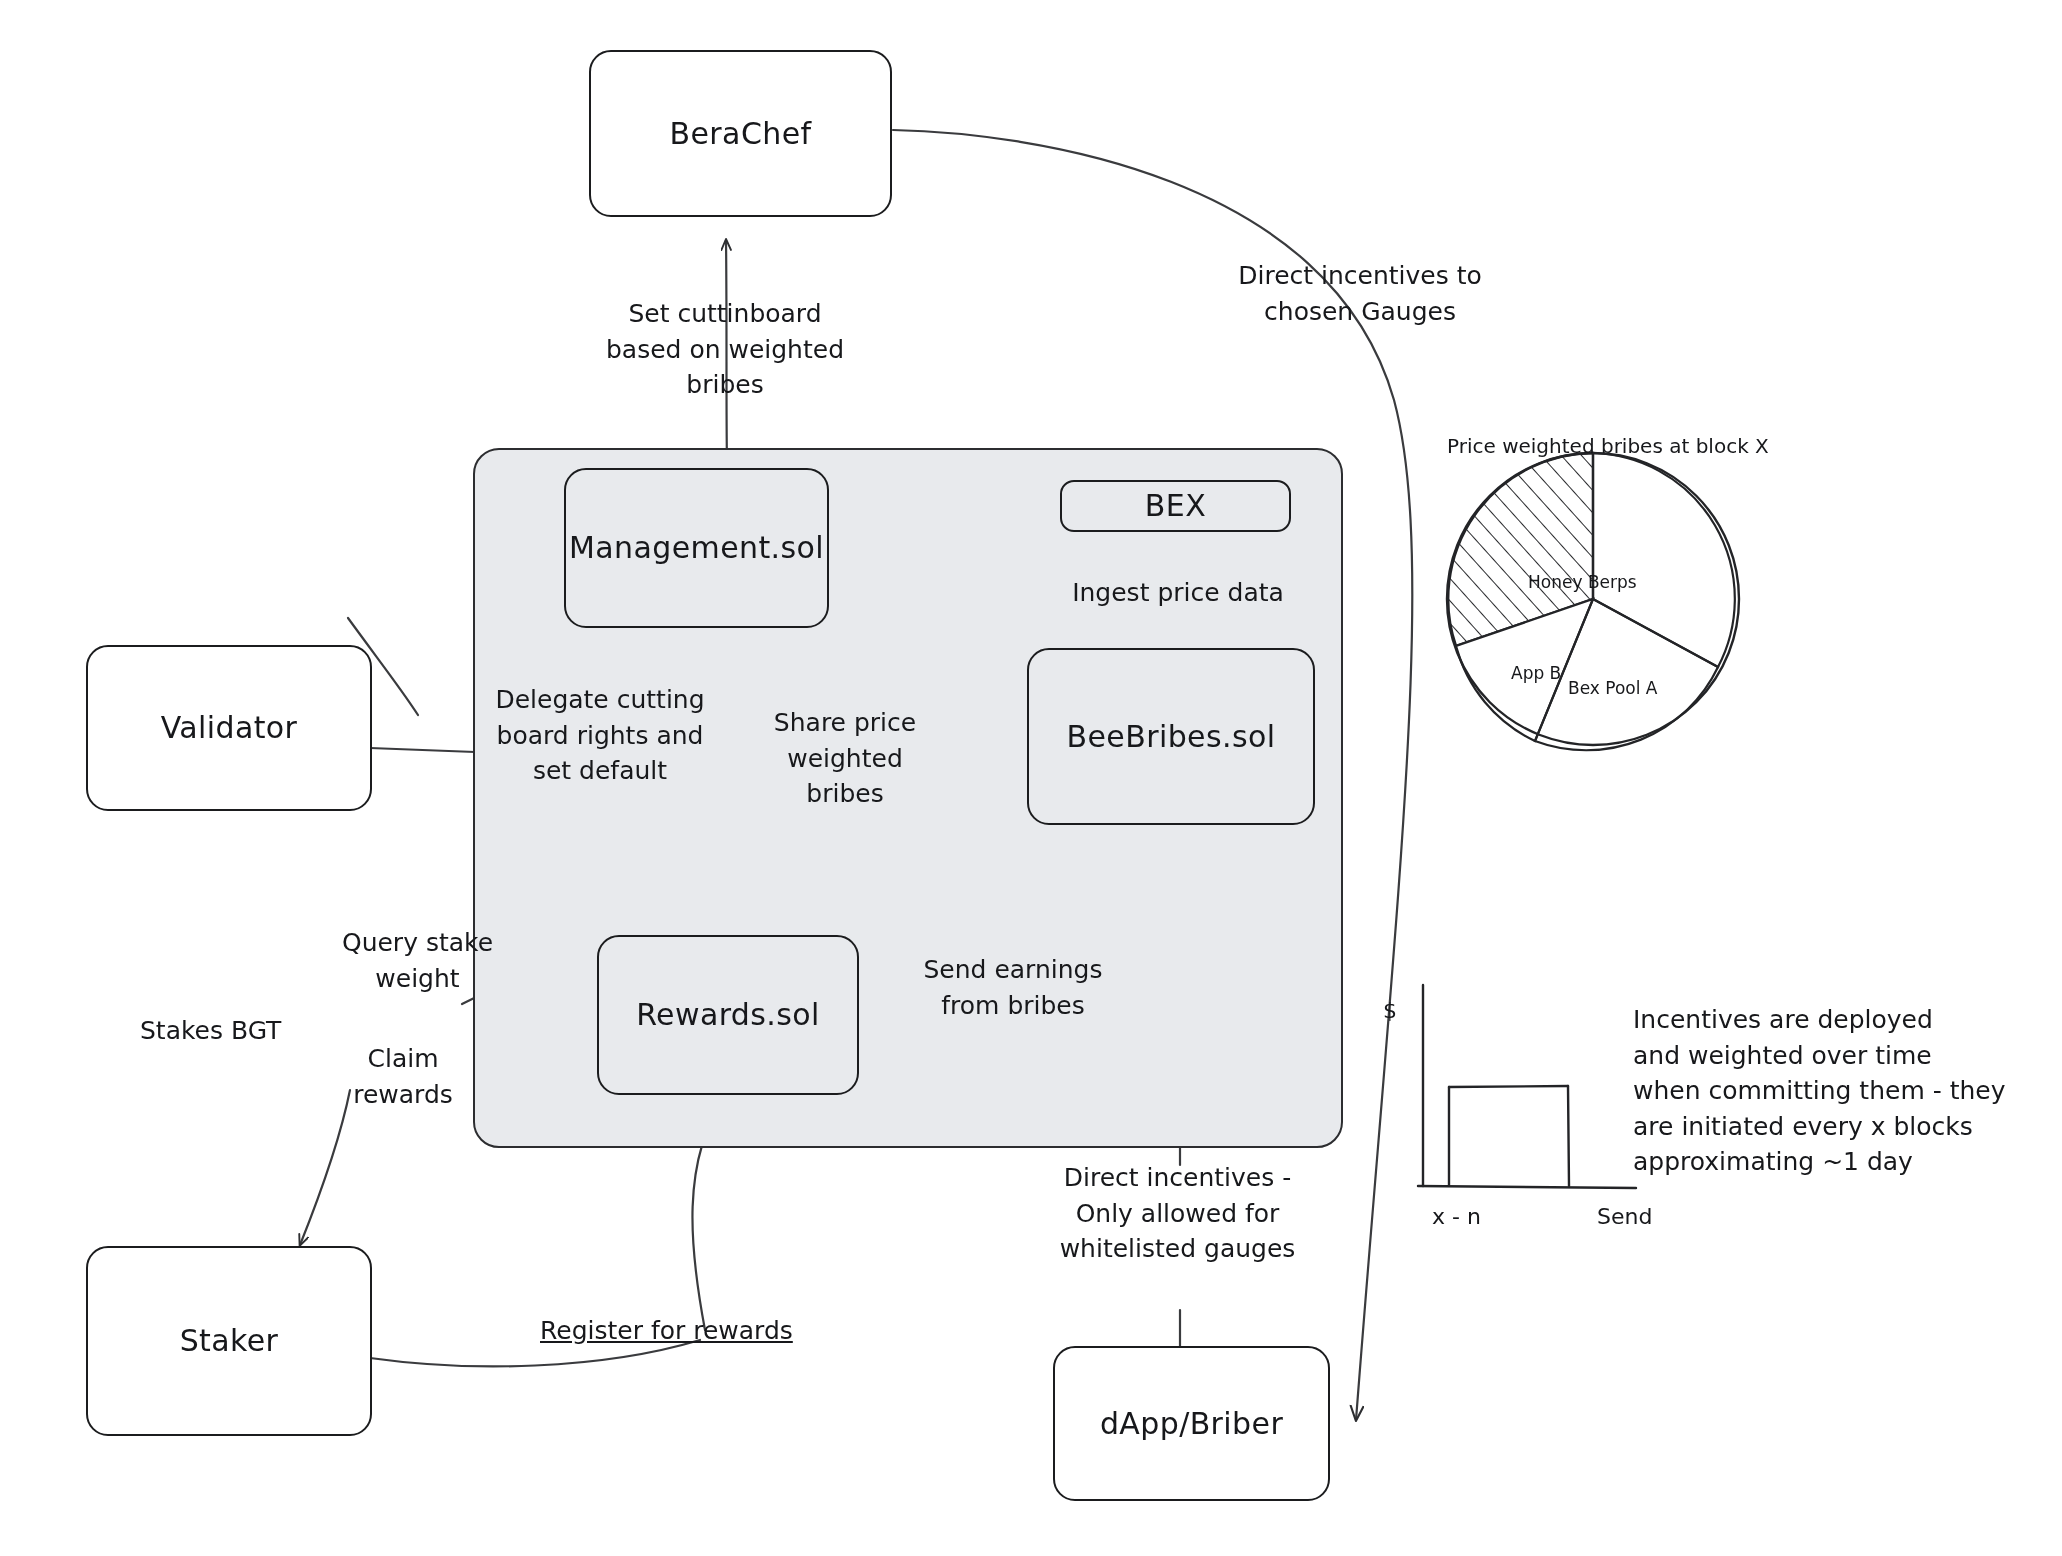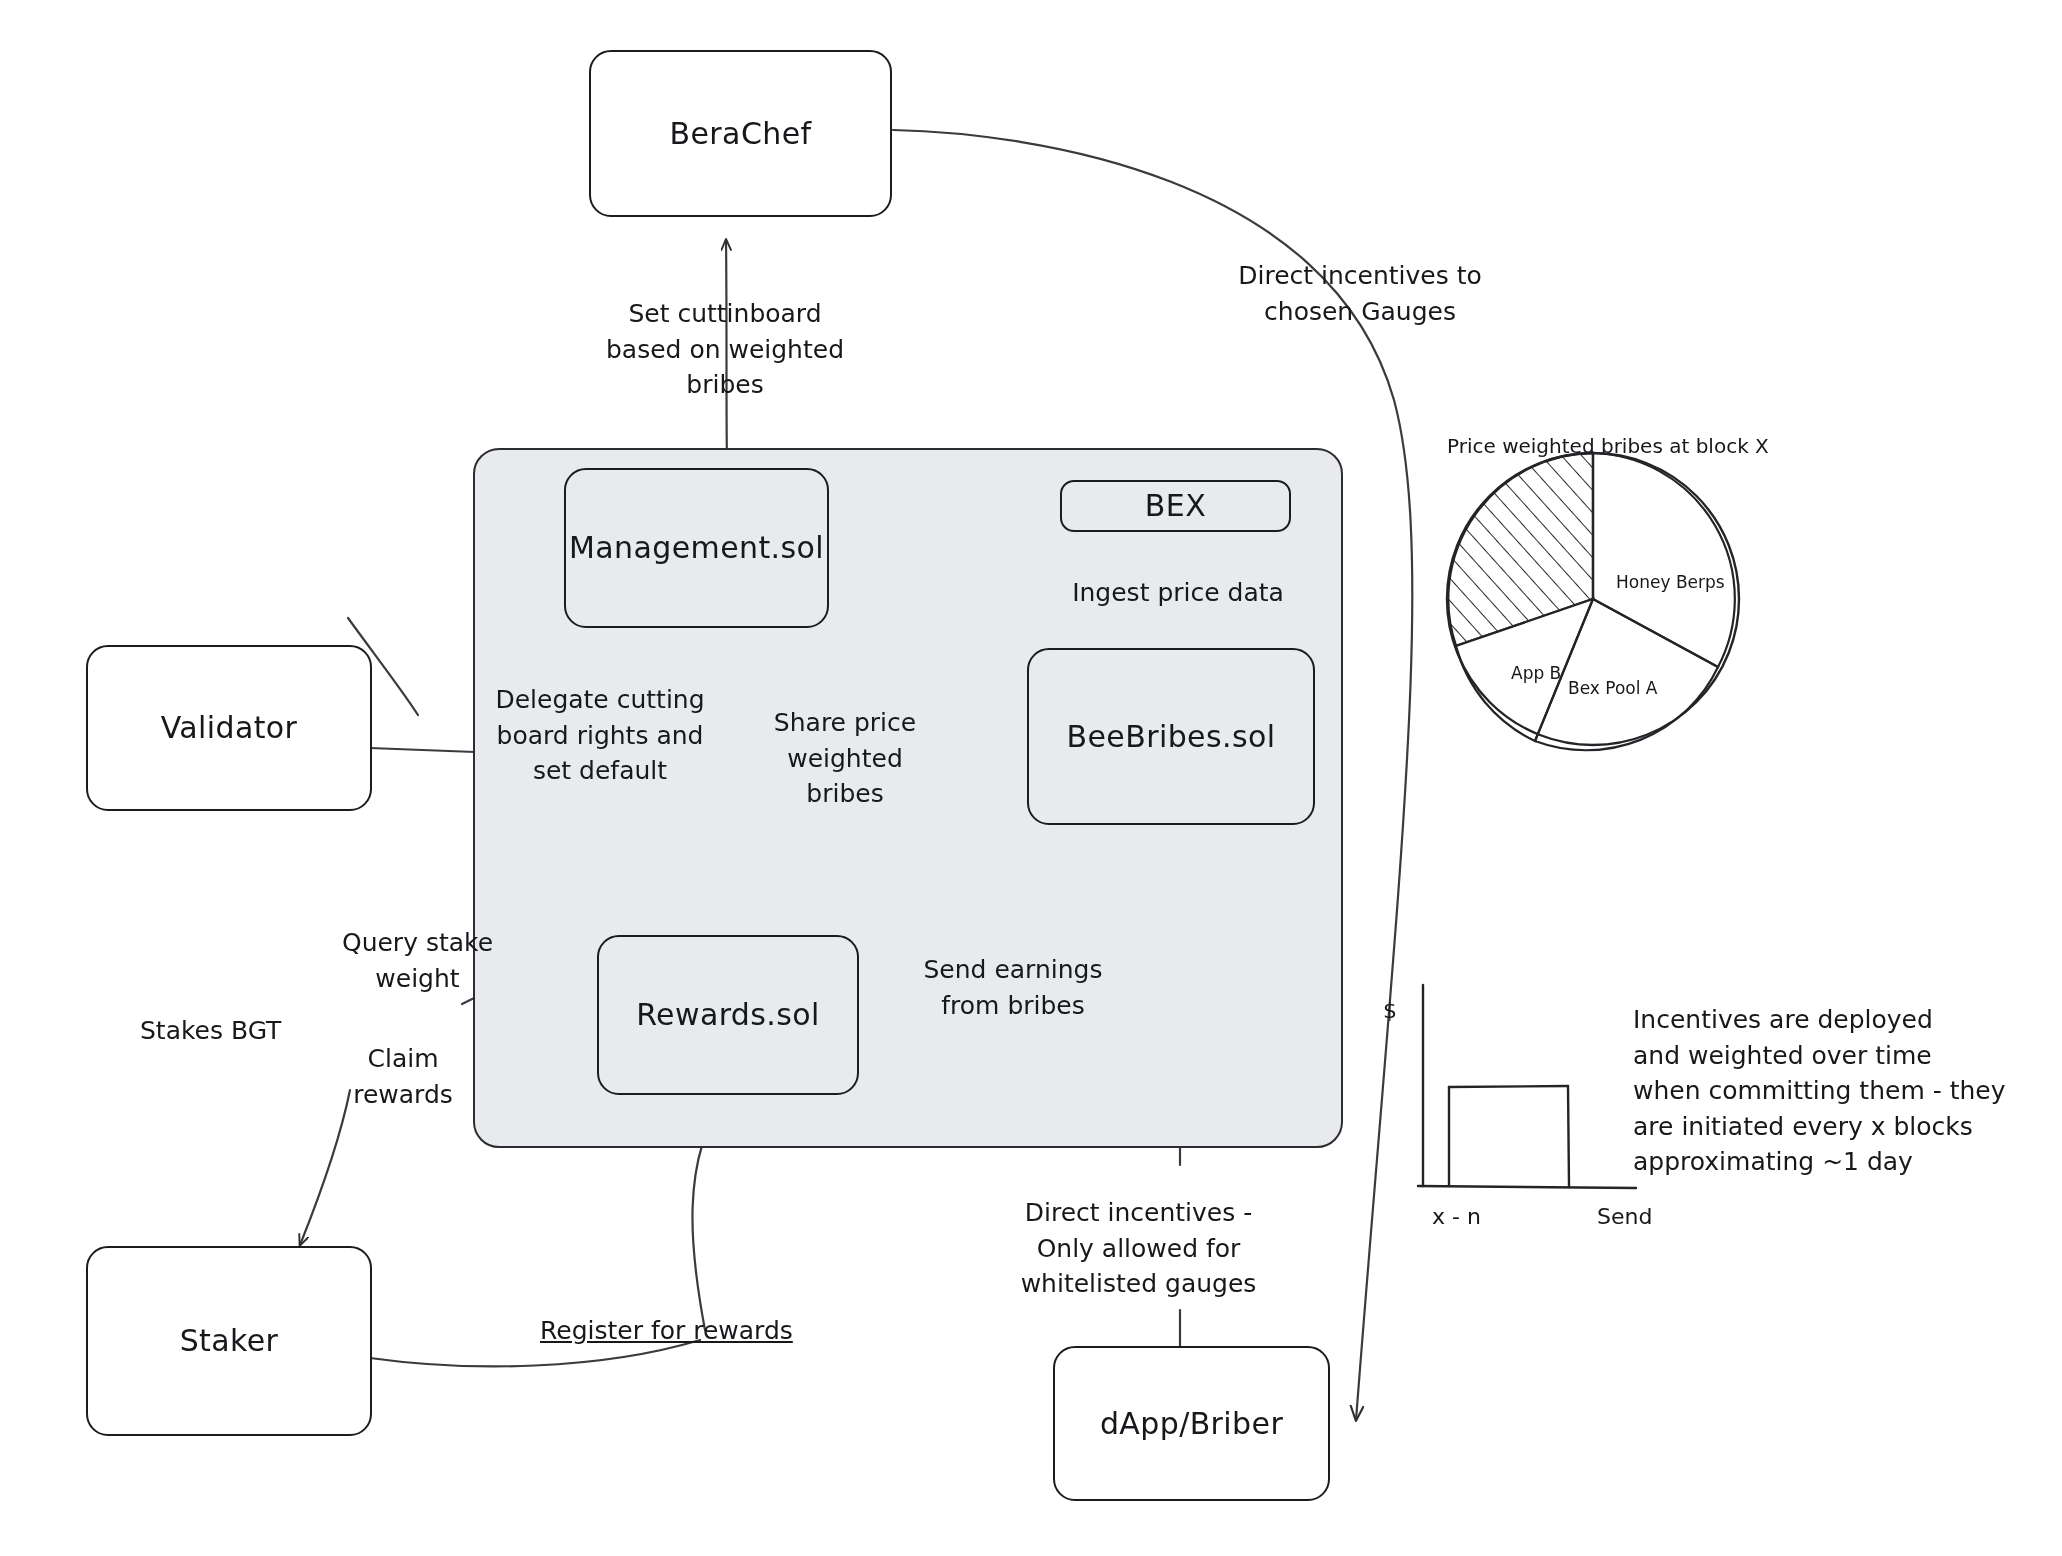--- a/index.html
+++ b/index.html
@@ -180,27 +180,27 @@
   <div class="note l" style="left:140px;top:1013px;width:220px;">Stakes BGT</div>
 
   <div class="note c" style="left:338px;top:1041px;width:130px;">Claim
 rewards</div>
 
   <div class="note c" style="left:908px;top:952px;width:210px;">Send earnings
 from bribes</div>
 
   <div class="note l" style="left:540px;top:1313px;width:300px;text-decoration:underline;">Register for rewards</div>
 
-  <div class="note c" style="left:1006px;top:1160px;width:265px;margin-top:35px;">Direct incentives -
+  <div class="note c" style="left:1045px;top:1160px;width:265px;">Direct incentives -
 Only allowed for
 whitelisted gauges</div>
 
   <div class="chart-title" style="left:1447px;top:434px;">Price weighted bribes at block X</div>
 
-  <div class="slice-lbl" style="left:1616px;top:572px;">Honey Berps</div>
+  <div class="slice-lbl" style="left:1528px;top:572px;">Honey Berps</div>
 
   <div class="slice-lbl" style="left:1568px;top:678px;">Bex Pool A</div>
 
   <div class="slice-lbl" style="left:1484px;top:663px;margin-left:27px;">App B</div>
 
   <div class="axis-lbl" style="left:1383px;top:998px;">$</div>
 
   <div class="axis-lbl" style="left:1432px;top:1204px;">x - n</div>
 
   <div class="axis-lbl" style="left:1597px;top:1204px;">Send</div>

